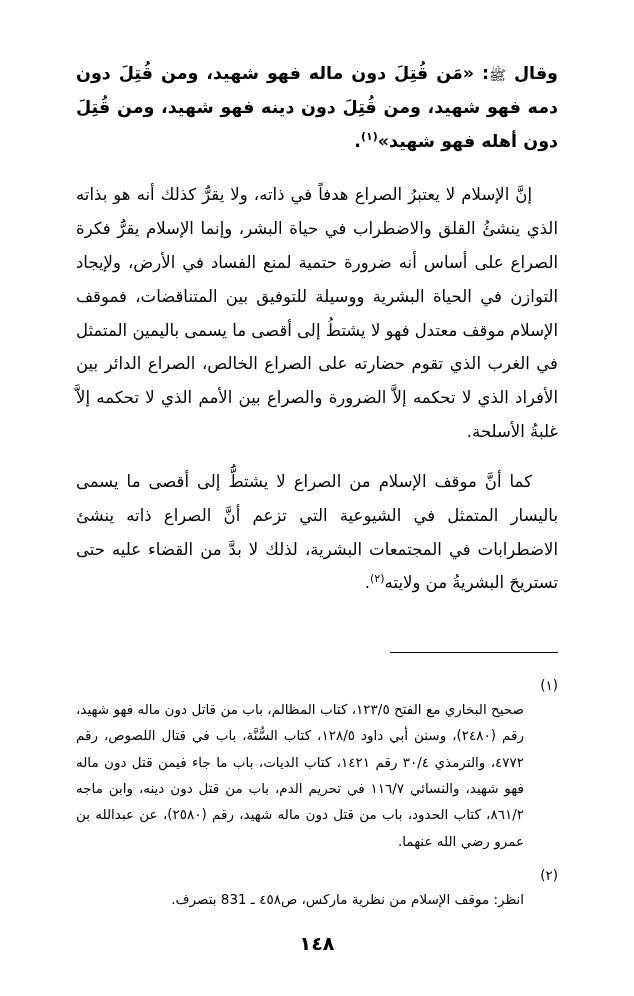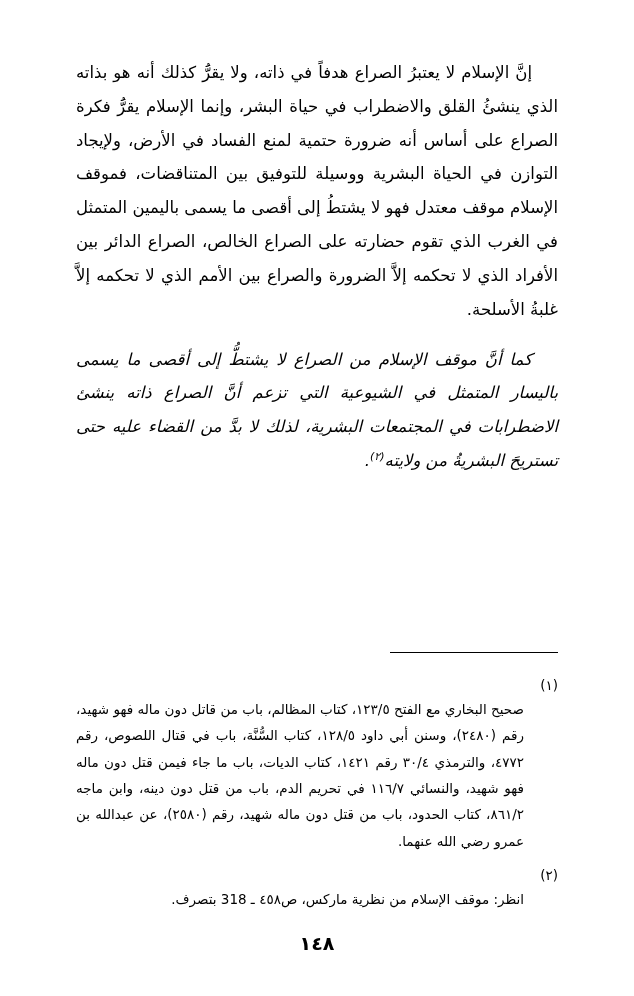--- a/index.html
+++ b/index.html
@@ -43,21 +43,20 @@
   .para {
     font-size: 16.5px;
     line-height: 2.05;
     margin: 0 0 16px 0;
     text-align: justify;
     text-align-last: right;
     text-indent: 26px;
   }
   .para.last {
     margin-bottom: 0;
-    font-style: italic;
   }
   sup.fn {
     font-size: 11px;
     vertical-align: super;
     line-height: 0;
   }
   .rule {
     position: absolute;
     top: 652px;
     right: 76px;
@@ -107,38 +106,39 @@
     letter-spacing: 1px;
   }
 </style>
 </head>
 <body>
 
 <div class="page">
 
   <div class="content">
 
+    <p class="hadith"><span>وقال</span> <span class="sallam">ﷺ</span><span>: «مَن قُتِلَ دون ماله فهو شهيد، ومن قُتِلَ دون دمه فهو شهيد، ومن قُتِلَ دون دينه فهو شهيد، ومن قُتِلَ دون أهله فهو شهيد»</span><sup class="fn">(١)</sup><span>.</span></p>
 
     <p class="para"><span>إنَّ الإسلام لا يعتبرُ الصراع هدفاً في ذاته، ولا يقرُّ كذلك أنه هو بذاته الذي ينشئُ القلق والاضطراب في حياة البشر، وإنما الإسلام يقرُّ فكرة الصراع على أساس أنه ضرورة حتمية لمنع الفساد في الأرض، ولإيجاد التوازن في الحياة البشرية ووسيلة للتوفيق بين المتناقضات، فموقف الإسلام موقف معتدل فهو لا يشتطُ إلى أقصى ما يسمى باليمين المتمثل في الغرب الذي تقوم حضارته على الصراع الخالص، الصراع الدائر بين الأفراد الذي لا تحكمه إلاَّ الضرورة والصراع بين الأمم الذي لا تحكمه إلاَّ غلبةُ الأسلحة.</span></p>
 
     <p class="para last"><span>كما أنَّ موقف الإسلام من الصراع لا يشتطُّ إلى أقصى ما يسمى باليسار المتمثل في الشيوعية التي تزعم أنَّ الصراع ذاته ينشئ الاضطرابات في المجتمعات البشرية، لذلك لا بدَّ من القضاء عليه حتى تستريحَ البشريةُ من ولايته</span><sup class="fn">(٢)</sup><span>.</span></p>
 
   </div>
 
   <div class="rule"></div>
 
   <div class="notes">
 
     <div class="note">
       <div class="note-num">(١)</div>
       <div class="note-text">صحيح البخاري مع الفتح ١٢٣/٥، كتاب المظالم، باب من قاتل دون ماله فهو شهيد، رقم (٢٤٨٠)، وسنن أبي داود ١٢٨/٥، كتاب السُّنَّة، باب في قتال اللصوص، رقم ٤٧٧٢، والترمذي ٣٠/٤ رقم ١٤٢١، كتاب الديات، باب ما جاء فيمن قتل دون ماله فهو شهيد، والنسائي ١١٦/٧ في تحريم الدم، باب من قتل دون دينه، وابن ماجه ٨٦١/٢، كتاب الحدود، باب من قتل دون ماله شهيد، رقم (٢٥٨٠)، عن عبدالله بن عمرو رضي الله عنهما.</div>
     </div>
 
     <div class="note second">
       <div class="note-num">(٢)</div>
-      <div class="note-text">انظر: موقف الإسلام من نظرية ماركس، ص٤٥٨ ـ 318 بتصرف.</div>
+      <div class="note-text">انظر: موقف الإسلام من نظرية ماركس، ص٤٥٨ ـ 831 بتصرف.</div>
     </div>
 
   </div>
 
   <div class="page-number">١٤٨</div>
 
 </div>
 
 </body></html>

